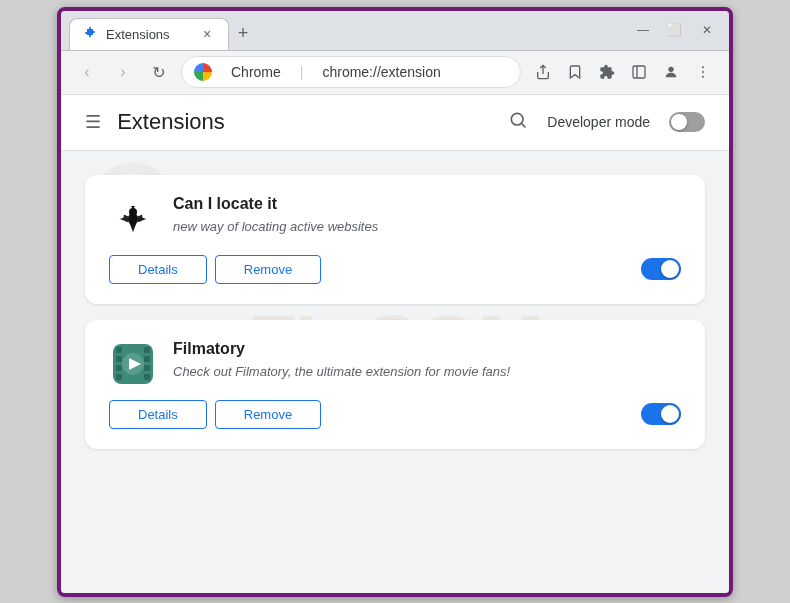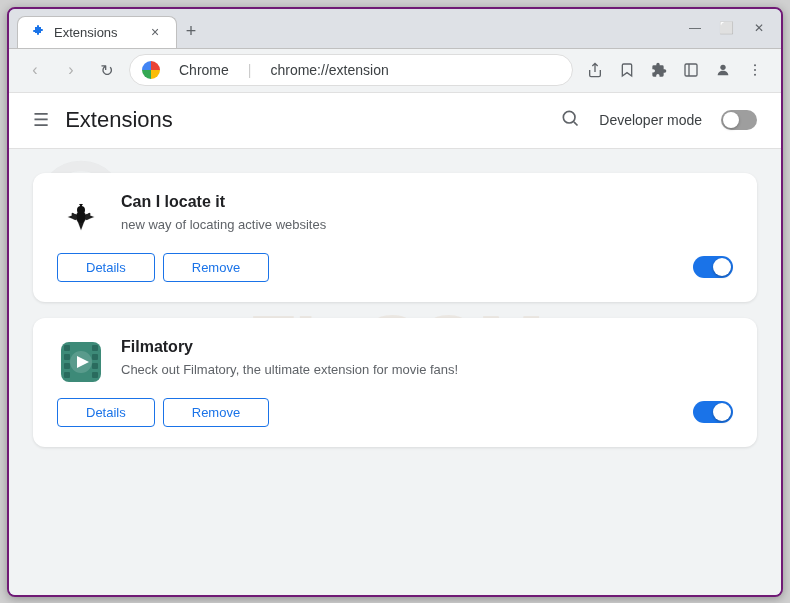--- a/index.html
+++ b/index.html
@@ -7,23 +7,23 @@
       font-family: 'Segoe UI', Arial, sans-serif;
       background: #d0d0d0;
       display: flex;
       justify-content: center;
       align-items: center;
       width: 790px;
       height: 603px;
       overflow: hidden;
     }
     .browser-window {
-      width: 776px;
+      width: 676px;
       height: 590px;
-      border: 2px solid #701a75;
+      border: 4px solid #701a75;
       border-radius: 8px;
       overflow: hidden;
       display: flex;
       flex-direction: column;
       background: #c4b5fd;
       box-shadow: 0 2px 10px rgba(0,0,0,0.3);
     }
     
     .title-bar {
       background: #dee1e6;
@@ -297,20 +297,21 @@
     .ext-name {
       font-size: 16px;
       font-weight: 700;
       color: #202124;
       margin-bottom: 4px;
     }
     .ext-desc {
       font-size: 13px;
       color: #5f6368;
       line-height: 1.5;
+      font-style: italic;
     }
     .ext-actions {
       display: flex;
       align-items: center;
       gap: 8px;
     }
     .ext-btn {
       padding: 6px 28px;
       border: 1px solid #1a73e8;
       border-radius: 4px;

